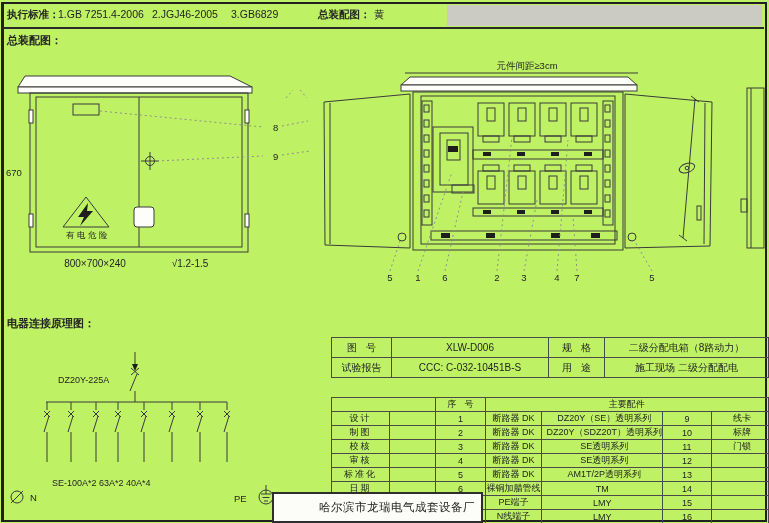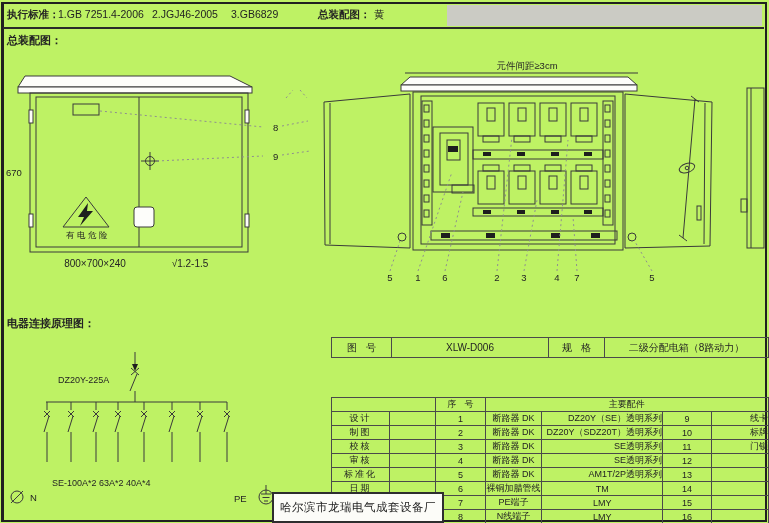--- a/index.html
+++ b/index.html
@@ -18,24 +18,24 @@
   svg .dash{stroke:#8f8f8f;stroke-width:1;fill:none;stroke-dasharray:2,3;}
   svg text{fill:#242424;}
   table{border-collapse:collapse;table-layout:fixed;position:absolute;background:transparent;}
   td{border:1px solid #4a4a4a;padding:0;overflow:hidden;white-space:nowrap;text-align:center;}
   .tb-head{left:331px;top:337px;font-size:10px;}
   .tb-head td{height:19px;}
   .tb-body{left:331px;top:397px;font-size:9px;}
   .tb-body td{height:12.8px;}
   .sp{letter-spacing:0.9em;text-indent:0.9em;}
   .sign{letter-spacing:2px;}
-  .lft{text-align:right;padding-left:4px;}
+  .lft{text-align:center;padding-left:4px;}
   .company{position:absolute;left:272px;top:492px;width:168px;height:27px;z-index:6;
            background:#fcfcf8;border:2px solid #2e2e2e;display:flex;align-items:center;justify-content:center;
-           font-size:11.5px;letter-spacing:0.5px;white-space:nowrap;}
+           font-size:11.5px;letter-spacing:0.5px;white-space:nowrap;padding-left:39px;}
 </style>
 </head>
 <body>
 
 <div class="canvas">
   <div class="frame"></div>
   <div class="graybar"></div>
 
   <span class="t b" style="left:7px;top:8px;">执行标准：</span>
   <span class="t" style="left:58px;top:8px;">1.GB 7251.4-2006</span>
@@ -315,20 +315,26 @@
         <col style="width:56px">
         <col style="width:164px">
       </colgroup>
     <tbody>
     <tr>
       <td class="sp">图号</td>
       <td>XLW-D006</td>
       <td class="sp">规格</td>
       <td>二级分配电箱（8路动力）</td>
     </tr>
+    <tr>
+      <td>试验报告</td>
+      <td>CCC: C-032-10451B-S</td>
+      <td class="sp">用途</td>
+      <td>施工现场 二级分配配电</td>
+    </tr>
   </tbody>
     </table>
 
   <table class="tb-body">
     <colgroup>
         <col style="width:60px">
         <col style="width:50px">
         <col style="width:50px">
         <col style="width:57px">
         <col style="width:108px">

